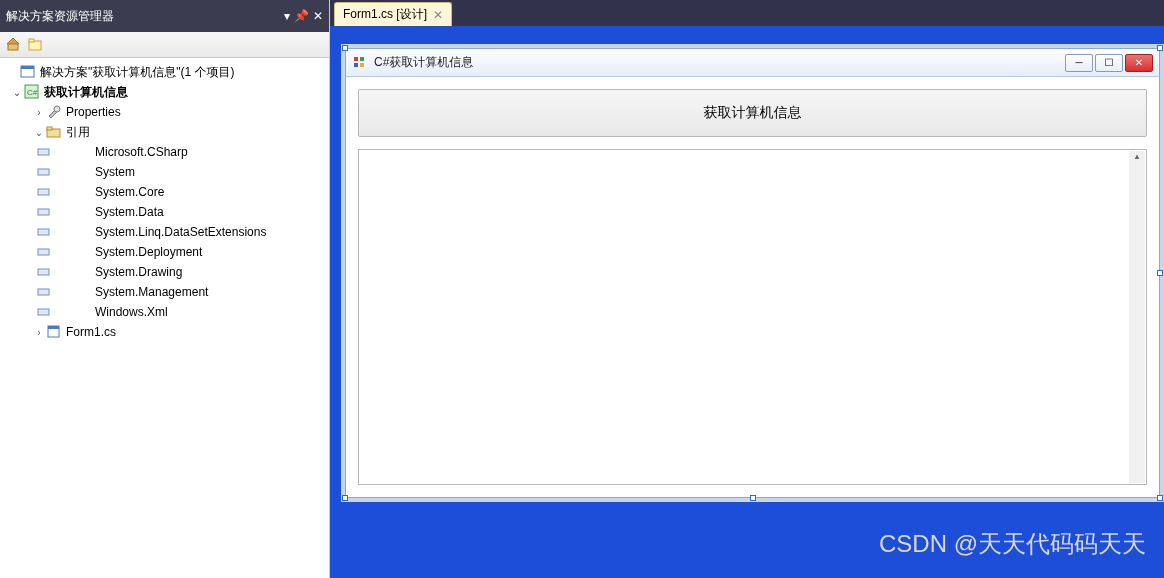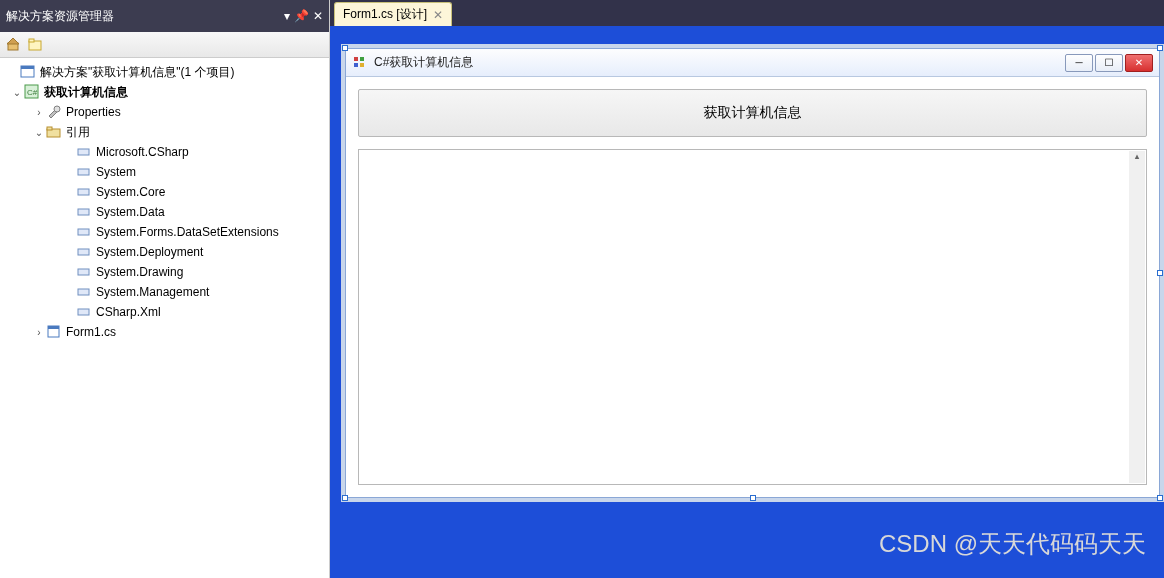--- a/index.html
+++ b/index.html
@@ -72,21 +72,21 @@
   align-items: center;
   justify-content: center;
   margin-right: 4px;
 }
 .node-label { font-size: 12px; }
 .bold { font-weight: bold; }
 .indent-0 { padding-left: 6px; }
 .indent-1 { padding-left: 10px; }
 .indent-2 { padding-left: 32px; }
 .indent-3 { padding-left: 54px; }
-.indent-4 { padding-left: 76px; }
+.indent-4 { padding-left: 36px; gap: 39px; }
 
 .right-area {
   flex: 1;
   display: flex;
   flex-direction: column;
   background: #32324a;
 }
 .tab-strip {
   height: 26px;
   background: #32324a;
@@ -307,21 +307,21 @@
           </svg>
         </span>
         <span class="node-label">System.Data</span>
       </div>
     <div class="tree-row indent-4">
         <span class="node-icon">
           <svg viewBox="0 0 16 16">
             <rect x="2" y="5" width="11" height="6" fill="#e0e8f8" stroke="#7090c0"></rect>
           </svg>
         </span>
-        <span class="node-label">System.Forms.DataSetExtensions</span>
+        <span class="node-label">System.Linq.DataSetExtensions</span>
       </div>
     <div class="tree-row indent-4">
         <span class="node-icon">
           <svg viewBox="0 0 16 16">
             <rect x="2" y="5" width="11" height="6" fill="#e0e8f8" stroke="#7090c0"></rect>
           </svg>
         </span>
         <span class="node-label">System.Deployment</span>
       </div>
     <div class="tree-row indent-4">
@@ -339,21 +339,21 @@
           </svg>
         </span>
         <span class="node-label">System.Management</span>
       </div>
     <div class="tree-row indent-4">
         <span class="node-icon">
           <svg viewBox="0 0 16 16">
             <rect x="2" y="5" width="11" height="6" fill="#e0e8f8" stroke="#7090c0"></rect>
           </svg>
         </span>
-        <span class="node-label">CSharp.Xml</span>
+        <span class="node-label">Windows.Xml</span>
       </div>
 
 
     <div class="tree-row indent-2">
       <span class="chevron">›</span>
       <span class="node-icon">
         <svg viewBox="0 0 16 16">
             <rect x="2" y="2" width="11" height="11" fill="#fff" stroke="#4a7abf"></rect>
             <rect x="2" y="2" width="11" height="3" fill="#4a7abf"></rect>
           </svg>

